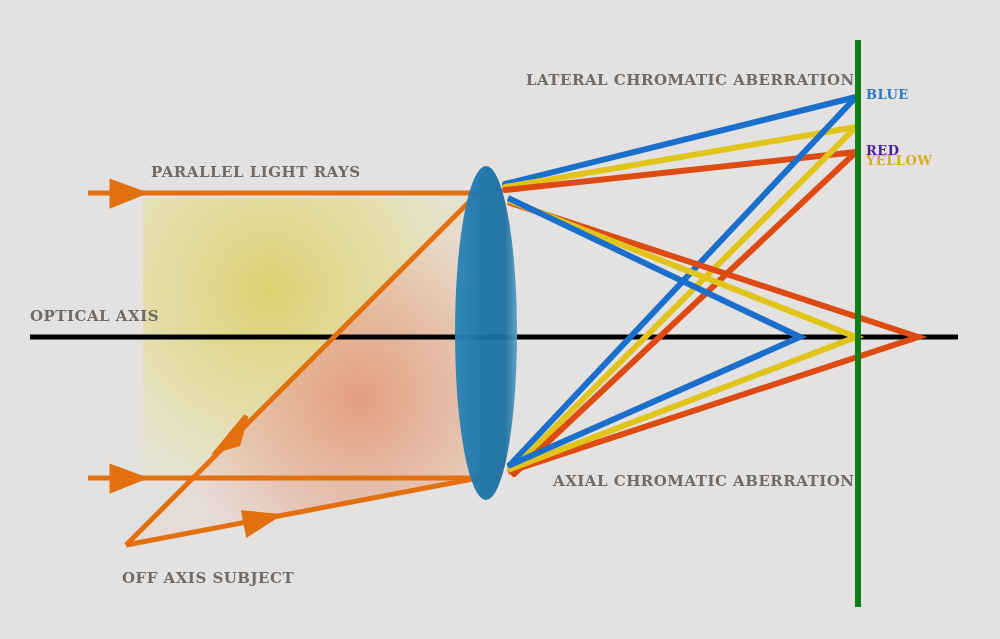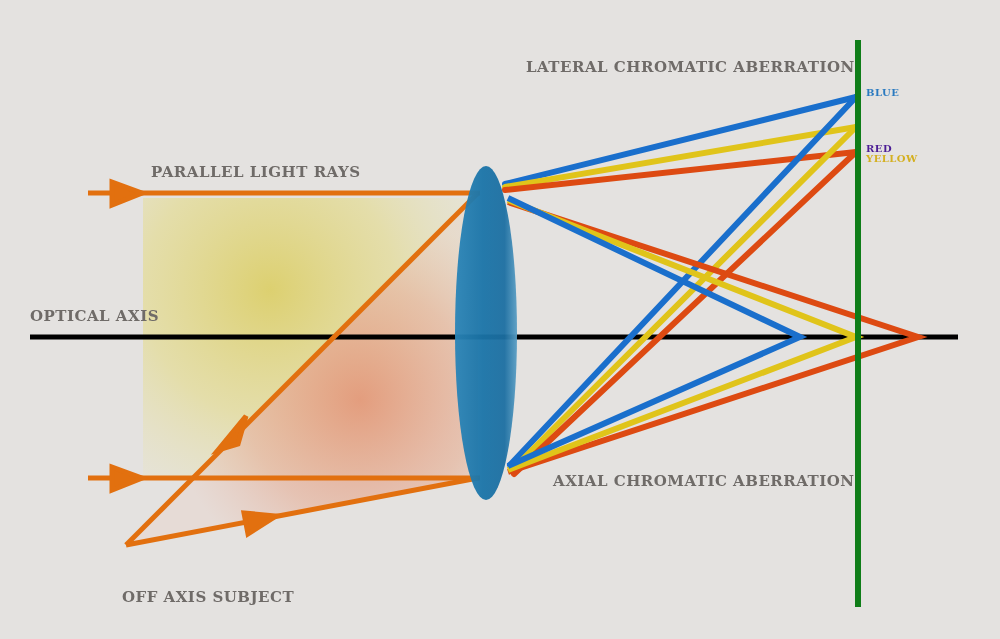--- a/index.html
+++ b/index.html
@@ -1,20 +1,20 @@
 <!DOCTYPE html>
 <html><head>
 <meta charset="utf-8">
 <style>
   html, body { margin:0; padding:0; }
   body { width:1000px; height:639px; overflow:hidden; background:#e4e2e0; position:relative; font-family:"DejaVu Serif", serif; }
   #diagram { position:absolute; left:0; top:0; width:1000px; height:639px; }
   .label { position:absolute; font-family:"DejaVu Serif", serif; font-weight:bold; letter-spacing:0.5px; color:#6f6b68; white-space:nowrap; }
   .lbl-main { font-size:15px; }
-  .lbl-color { font-size:10px; }
+  .lbl-color { font-size:13px; }
 </style>
 </head>
 <body>
 
 <svg id="diagram" viewBox="0 0 1000 639" xmlns="http://www.w3.org/2000/svg">
   <defs>
     <radialGradient id="yellowGlow" cx="270" cy="290" r="230" gradientUnits="userSpaceOnUse">
       <stop offset="0" stop-color="#dccf6a" stop-opacity="0.95"></stop>
       <stop offset="0.55" stop-color="#e4dc98" stop-opacity="0.75"></stop>
       <stop offset="1" stop-color="#e8e4c8" stop-opacity="0.35"></stop>
@@ -68,20 +68,20 @@
     <polyline points="508,202 918,337 508,472" stroke="#dd4a12"></polyline>
     <polyline points="508,200 856,337 508,470" stroke="#e0c41a"></polyline>
     <polyline points="508,198 800,337 508,466" stroke="#1a6fcc"></polyline>
   </g>
 
   <ellipse cx="486" cy="333" rx="31" ry="167" fill="url(#lensGrad)" opacity="0.95"></ellipse>
 
   <line x1="858" y1="40" x2="858" y2="607" stroke="#0f7d18" stroke-width="6"></line>
 </svg>
 
-<div class="label lbl-main" style="left:526px; top:58px;">LATERAL CHROMATIC ABERRATION</div>
+<div class="label lbl-main" style="left:526px; top:71px;">LATERAL CHROMATIC ABERRATION</div>
 <div class="label lbl-main" style="left:151px; top:163px;">PARALLEL LIGHT RAYS</div>
 <div class="label lbl-main" style="left:30px; top:307px;">OPTICAL AXIS</div>
 <div class="label lbl-main" style="left:553px; top:472px;">AXIAL CHROMATIC ABERRATION</div>
-<div class="label lbl-main" style="left:122px; top:588px;">OFF AXIS SUBJECT</div>
+<div class="label lbl-main" style="left:122px; top:569px;">OFF AXIS SUBJECT</div>
 <div class="label lbl-color" style="left:866px; top:87px; color:#2a7ac0;">BLUE</div>
 <div class="label lbl-color" style="left:866px; top:117px; color:#d4b020;margin-top:36px;">YELLOW</div>
 <div class="label lbl-color" style="left:866px; top:143px; color:#4c1d95;">RED</div>
 
 </body></html>

